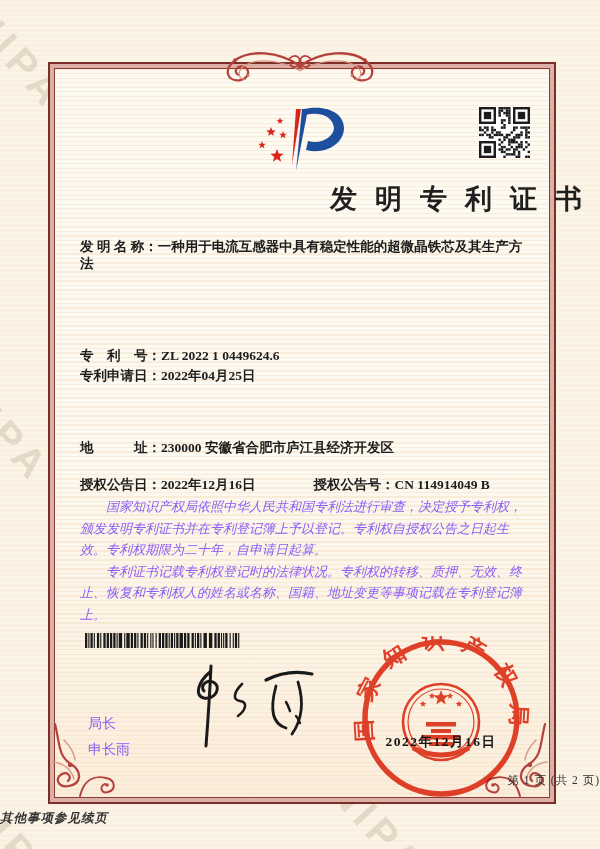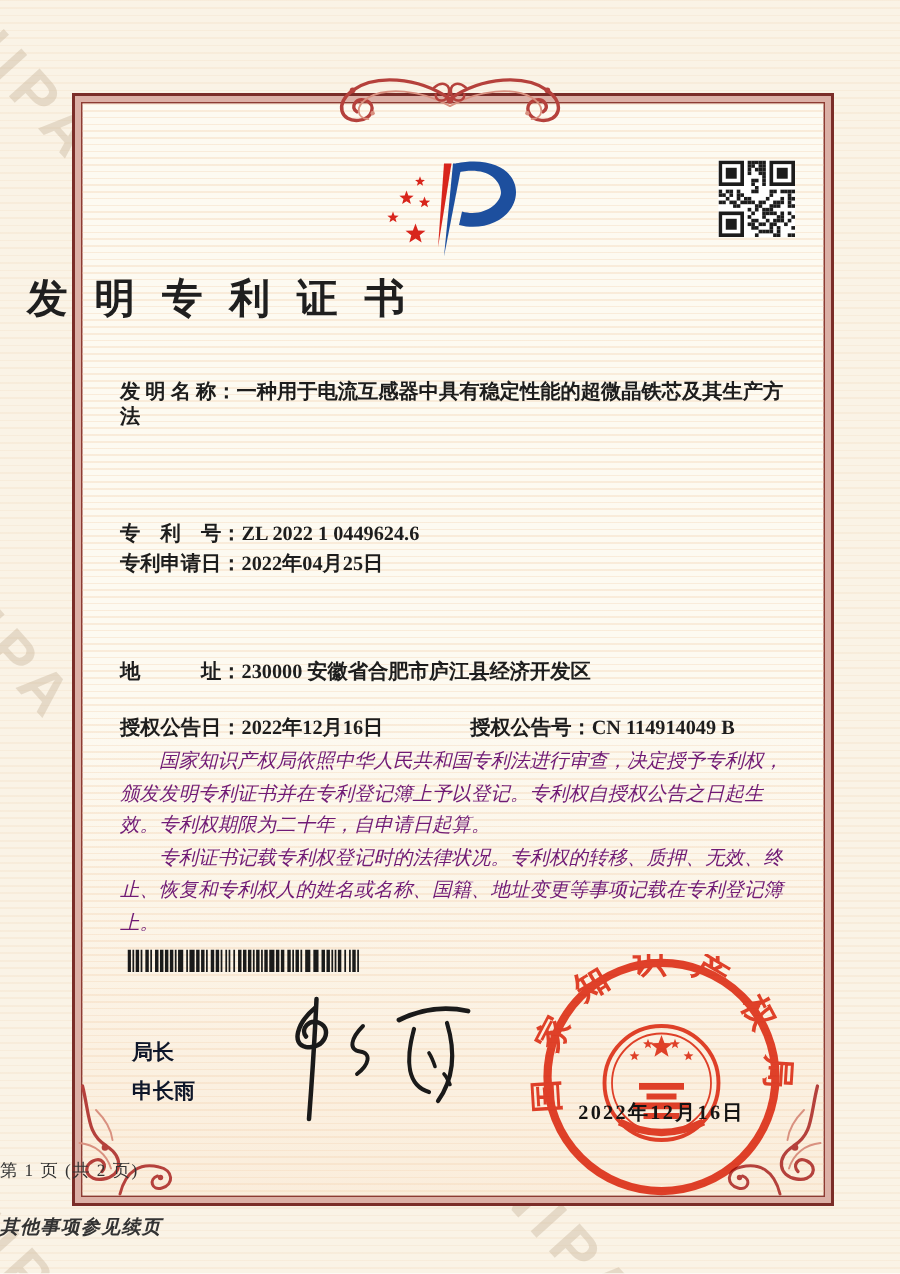--- a/index.html
+++ b/index.html
@@ -25,39 +25,39 @@
     background:linear-gradient(180deg,transparent 55%,rgba(246,216,184,.38));}
   .orn{position:absolute;z-index:4;}
   .dragon{left:205px;top:44px;width:190px;height:42px;}
   .corner-l{left:50px;top:722px;width:72px;height:76px;}
   .corner-r{right:50px;top:722px;width:72px;height:76px;transform:scale(-1,1);}
   
   .cert-no{position:absolute;left:80px;top:97px;z-index:5;font-size:13px;font-weight:600;
     letter-spacing:2.5px;color:#2a2a2a;}
   .logo{position:absolute;left:252px;top:103px;width:96px;height:74px;z-index:5;}
   .qr{position:absolute;left:479px;top:107px;width:51px;height:51px;z-index:5;background:#fff;}
-  .title{position:absolute;left:0;right:0;top:181px;z-index:5;text-align:left;
+  .title{position:absolute;left:0;right:0;top:181px;z-index:5;text-align:right;
     font-size:27px;font-weight:700;letter-spacing:18px;text-indent:18px;color:#1f1f1f;}
   .frow{position:absolute;left:80px;right:66px;z-index:5;font-size:13.5px;font-weight:600;
     color:#1d1d1d;line-height:17px;}
-  .r1{top:252px}.r2{top:295px}.r3{top:347px}.r4{top:367px}.r5{top:403px}.r6{top:439px}.r7{top:476px}
+  .r1{top:238px}.r2{top:295px}.r3{top:347px}.r4{top:367px}.r5{top:403px}.r6{top:439px}.r7{top:476px}
   .flabel{white-space:pre;}
   .pair2{margin-left:58px;}
   .paras{position:absolute;left:80px;right:76px;top:496px;z-index:5;}
   .paras p{margin:0;text-indent:2em;font-size:13px;line-height:21.5px;font-style:italic;
-    font-weight:500;color:#701a75;}
+    font-weight:500;color:#8b5cf6;}
   .barcode{position:absolute;left:85px;top:633px;width:156px;height:15px;z-index:5;}
-  .signer{position:absolute;left:88px;top:688px;z-index:5;font-family:"Liberation Sans",sans-serif;
-    font-weight:700;font-size:14px;color:#0f172a;line-height:26px;}
+  .signer{position:absolute;left:88px;top:710px;z-index:5;font-family:"Liberation Sans",sans-serif;
+    font-weight:400;font-size:14px;color:#8b5cf6;line-height:26px;}
   .signature{position:absolute;left:180px;top:658px;width:140px;height:96px;z-index:6;}
   .seal{position:absolute;left:352px;top:636px;width:178px;height:168px;z-index:6;
     mix-blend-mode:multiply;opacity:.95;}
   .seal-date{position:absolute;left:352px;top:733px;width:178px;z-index:7;text-align:center;
     font-size:13.5px;font-weight:700;letter-spacing:1.5px;color:#141414;}
-  .page-no{position:absolute;left:0;right:0;top:773px;z-index:5;text-align:left;
+  .page-no{position:absolute;left:0;right:0;top:773px;z-index:5;text-align:right;
     font-size:11.5px;color:#333;letter-spacing:1px;}
   .cont-note{position:absolute;left:0;right:0;top:810px;z-index:5;
     font-size:12.5px;font-style:italic;font-weight:600;color:#333;letter-spacing:1px;}
 </style>
 </head>
 <body>
 
 <div class="page">
 
   <span class="wm wm1">CNIPA</span>

